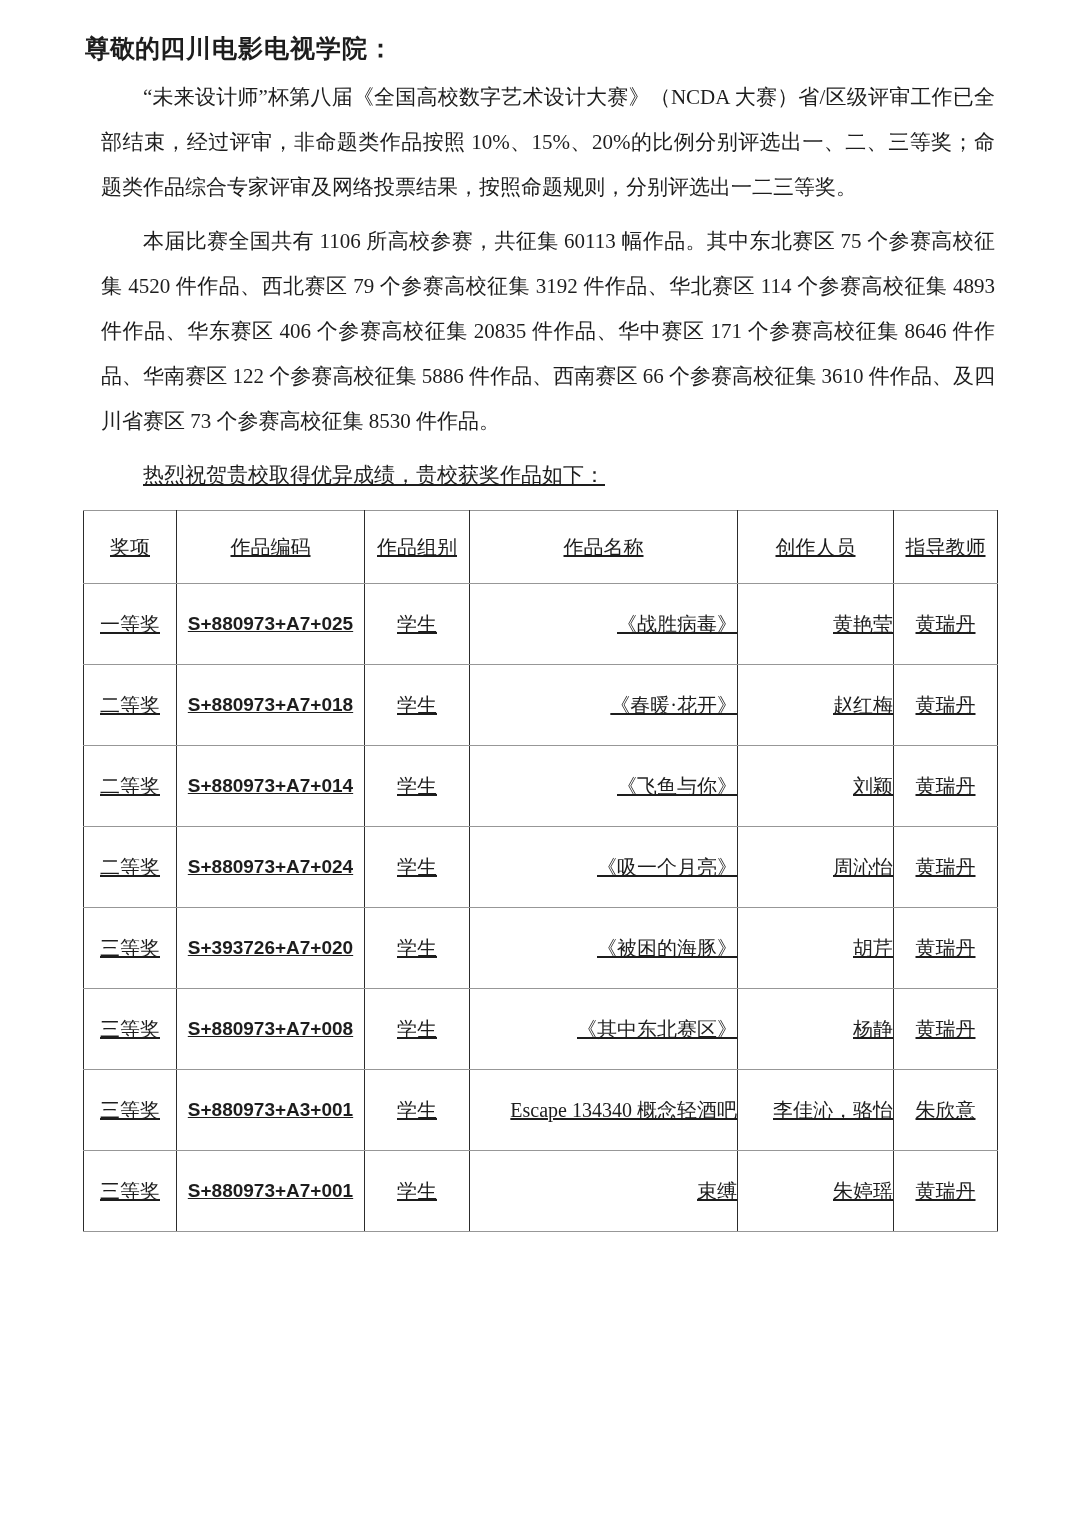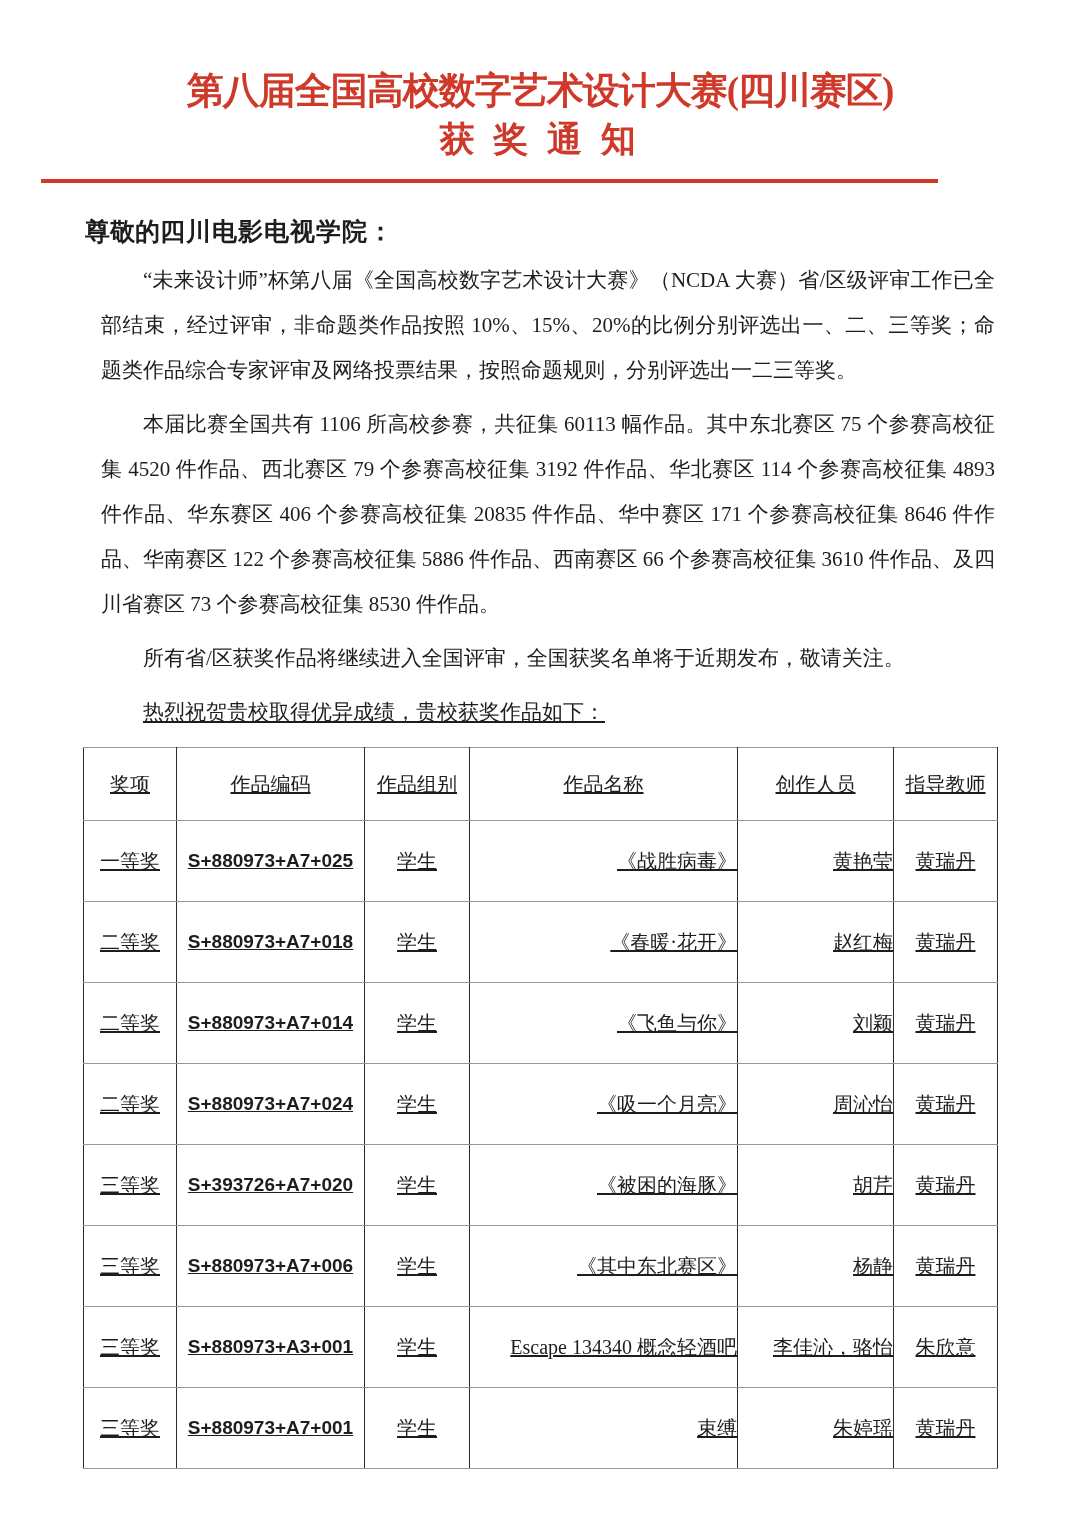--- a/index.html
+++ b/index.html
@@ -56,31 +56,25 @@
   }
   .awards td.col-title, .awards td.col-creators{
     text-align:right; padding-left:24px;
   }
 </style>
 </head>
 <body>
 
 <div class="page">
 
-  <div class="titles">
-    <h1 class="title-1">第八届全国高校数字艺术设计大赛(四川赛区)</h1>
-    <h1 class="title-2">获 奖 通 知</h1>
-    <div class="red-rule"></div>
-  </div>
 
   <div class="letter">
     <p class="salutation"><span>尊敬的</span><span class="school-name">四川电影电视学院：</span></p>
     <p class="para">“未来设计师”杯第八届《全国高校数字艺术设计大赛》（NCDA 大赛）省/区级评审工作已全部结束，经过评审，非命题类作品按照 10%、15%、20%的比例分别评选出一、二、三等奖；命题类作品综合专家评审及网络投票结果，按照命题规则，分别评选出一二三等奖。</p>
     <p class="para">本届比赛全国共有 1106 所高校参赛，共征集 60113 幅作品。其中东北赛区 75 个参赛高校征集 4520 件作品、西北赛区 79 个参赛高校征集 3192 件作品、华北赛区 114 个参赛高校征集 4893 件作品、华东赛区 406 个参赛高校征集 20835 件作品、华中赛区 171 个参赛高校征集 8646 件作品、华南赛区 122 个参赛高校征集 5886 件作品、西南赛区 66 个参赛高校征集 3610 件作品、及四川省赛区 73 个参赛高校征集 8530 件作品。</p>
-    <p class="para">所有省/区获奖作品将继续进入全国评审，全国获奖名单将于近期发布，敬请关注。</p>
     <p class="para">热烈祝贺贵校取得优异成绩，贵校获奖作品如下：</p>
   </div>
 
   <table class="awards">
     <colgroup>
       <col style="width:93px">
         <col style="width:188px">
         <col style="width:105px">
       <col style="width:268px">
         <col style="width:156px">
@@ -132,21 +126,21 @@
         <tr>
           <td class="col-award">三等奖</td>
           <td class="col-code">S+393726+A7+020</td>
           <td class="col-group">学生</td>
           <td class="col-title">《被困的海豚》</td>
           <td class="col-creators">胡芹</td>
           <td class="col-advisor">黄瑞丹</td>
         </tr>
         <tr>
           <td class="col-award">三等奖</td>
-          <td class="col-code">S+880973+A7+006</td>
+          <td class="col-code">S+880973+A7+008</td>
           <td class="col-group">学生</td>
           <td class="col-title">《其中东北赛区》</td>
           <td class="col-creators">杨静</td>
           <td class="col-advisor">黄瑞丹</td>
         </tr>
         <tr>
           <td class="col-award">三等奖</td>
           <td class="col-code">S+880973+A3+001</td>
           <td class="col-group">学生</td>
           <td class="col-title">Escape 134340 概念轻酒吧</td>

